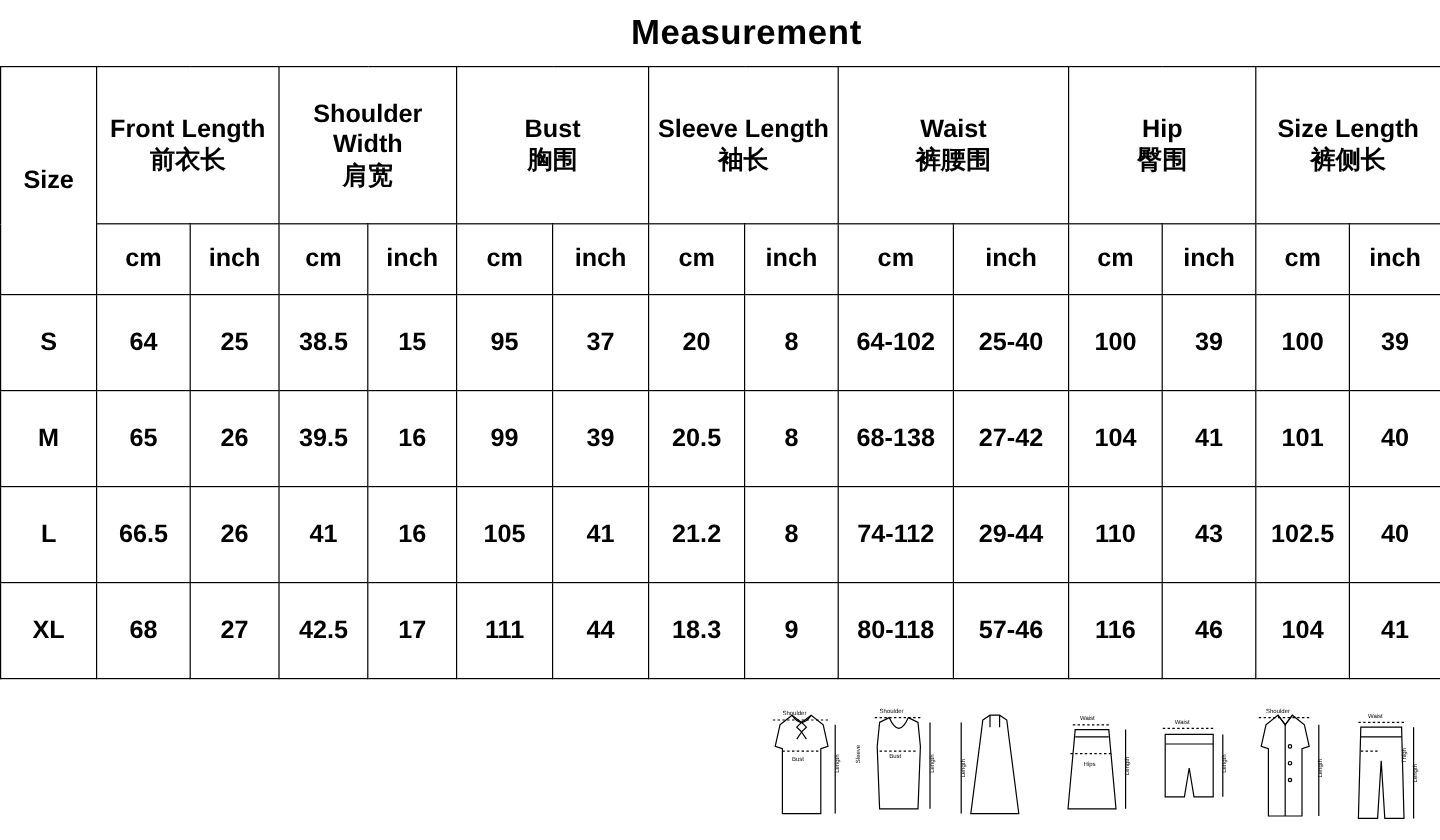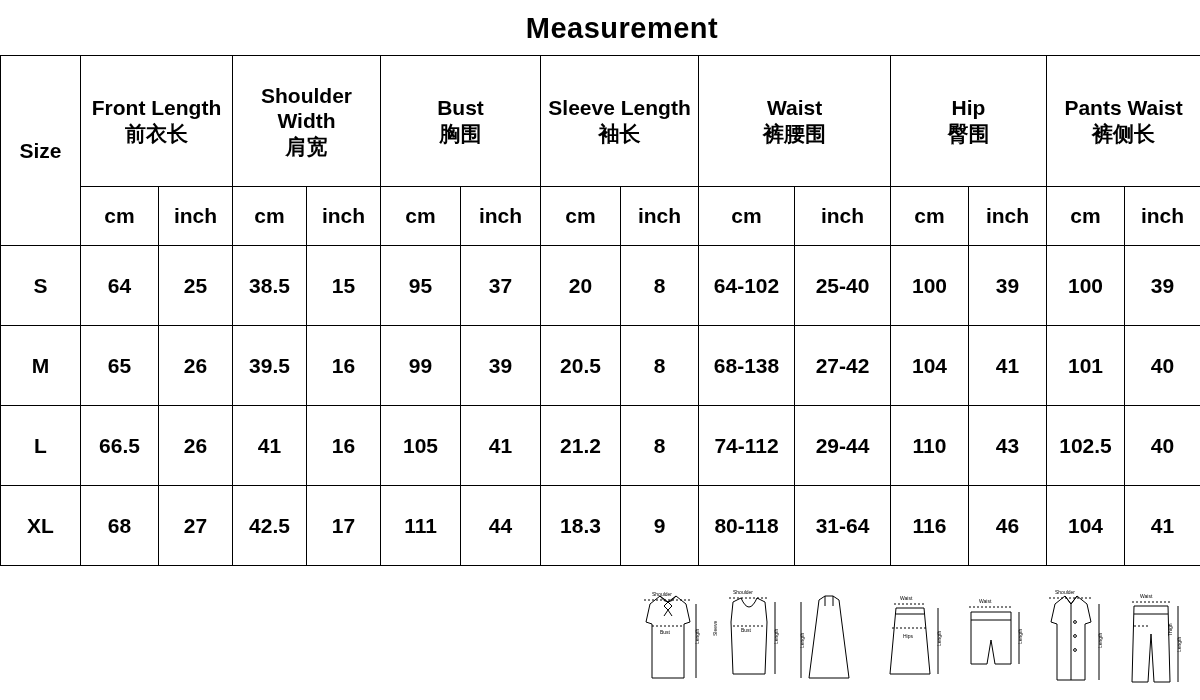--- a/index.html
+++ b/index.html
@@ -168,21 +168,21 @@
         </th>
         <th class="group-head" colspan="2">
           <span class="en">Waist</span>
           <span class="cn">裤腰围</span>
         </th>
         <th class="group-head" colspan="2">
           <span class="en">Hip</span>
           <span class="cn">臀围</span>
         </th>
         <th class="group-head" colspan="2">
-          <span class="en">Pants Waist</span>
+          <span class="en">Size Length</span>
           <span class="cn">裤侧长</span>
         </th>
       </tr>
       <tr class="unit-row">
         <td>cm</td>
         <td>inch</td>
         <td>cm</td>
         <td>inch</td>
         <td>cm</td>
         <td>inch</td>
@@ -252,21 +252,21 @@
         <td>XL</td>
         <td>68</td>
         <td>27</td>
         <td>42.5</td>
         <td>17</td>
         <td>111</td>
         <td>44</td>
         <td>18.3</td>
         <td>9</td>
         <td>80-118</td>
-        <td>31-64</td>
+        <td>57-46</td>
         <td>116</td>
         <td>46</td>
         <td>104</td>
         <td>41</td>
       </tr>
     </tbody>
   </table>
 
   <div class="footer">
 

